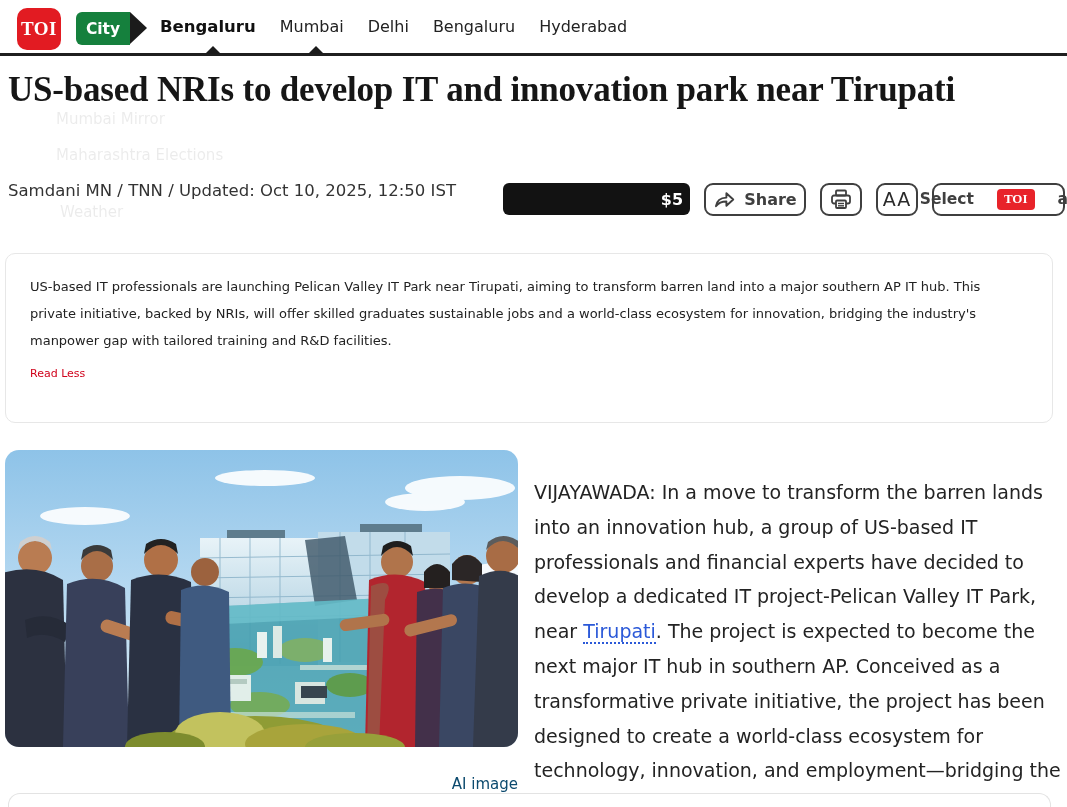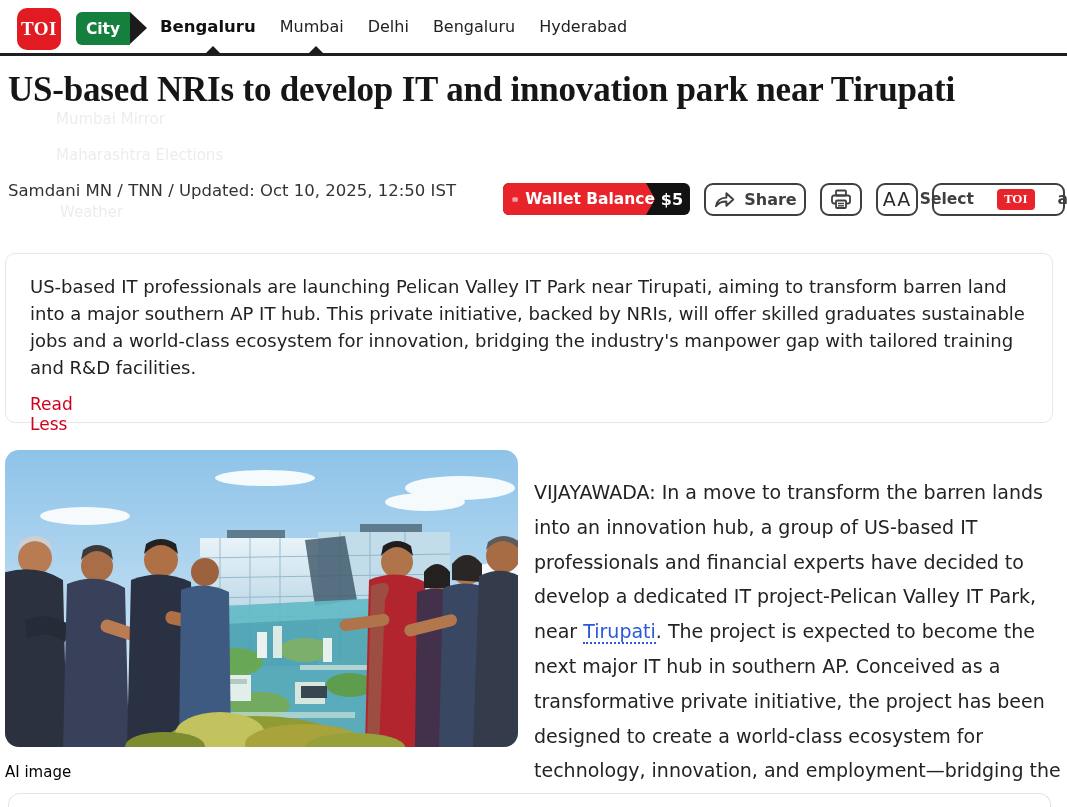--- a/index.html
+++ b/index.html
@@ -64,28 +64,28 @@
   .icon-btn  { width:42px; }
   .aa-btn    { width:42px; font-weight:500; font-size:19px; color:#2a2a2a; letter-spacing:1px; }
   .select-btn{ width:133px; gap:23px; font-size:15.5px; }
   .toi-chip  { background:#e8232a; color:#fff; border-radius:4px; padding:2px 7px 3px;
                font-family:"Liberation Serif", serif; font-weight:bold; font-size:13px; }
 
   
   .summary-box { position:absolute; left:5px; top:253px; width:1048px; height:170px;
                  border:1.5px solid #e7e7e7; border-radius:10px; background:#fff;
                  padding:19px 24px; z-index:1; }
-  .summary-text { font-size:18px; line-height:27px; color:#222; }
-  .read-less { margin-top:13px; font-size:17px; color:#d0021b; cursor:pointer; width:80px; }
+  .summary-text { font-size:13px; line-height:27px; color:#222; }
+  .read-less { margin-top:13px; font-size:11px; color:#d0021b; cursor:pointer; width:80px; }
 
   
   .figure { position:absolute; left:5px; top:450px; width:513px; z-index:1; }
   .photo-wrap { width:513px; height:297px; border-radius:14px; overflow:hidden; }
   .photo-wrap svg { display:block; }
-  .caption { width:513px; text-align:left; margin-top:16px; font-size:15px; color:#000000; }
+  .caption { width:513px; text-align:right; margin-top:28px; font-size:15px; color:#0c4a6e; }
 
   
   .article-col { position:absolute; left:534px; top:475px; width:528px; z-index:1; }
   .article-col p { font-size:19px; line-height:34.8px; color:#232323; }
   .body-link { color:#2b59d8; text-decoration:none; border-bottom:2px dotted #2b59d8;
                cursor:pointer; }
 
   
   .bottom-box { position:absolute; left:8px; top:793px; width:1043px; height:40px;
                 border:1.5px solid #e3e3e3; border-bottom:none;
@@ -113,28 +113,20 @@
 
 <div class="ghost ghost-1">Mumbai Mirror</div>
 <div class="ghost ghost-2">Maharashtra Elections</div>
 <div class="ghost ghost-3">Weather</div>
 
 <h1 class="headline">US-based NRIs to develop IT and innovation park near Tirupati</h1>
 <div class="byline">Samdani MN / TNN / Updated: Oct 10, 2025, 12:50 IST</div>
 
 <div class="toolbar">
   <div class="wallet-btn">
-    <div class="wallet-red">
-      <svg width="17" height="15" viewBox="0 0 17 15">
-        <rect x="0.5" y="0.5" width="16" height="14" rx="3.5" fill="rgba(255,255,255,.30)"></rect>
-        <rect x="3" y="4" width="11" height="7.5" rx="1.5" fill="none" stroke="#fff" stroke-width="1.4"></rect>
-        <path d="M4 5 L8.5 8.4 L13 5" fill="none" stroke="#fff" stroke-width="1.4"></path>
-      </svg>
-      <span class="lbl">Wallet Balance</span>
-    </div>
     <div class="wallet-amt">$5</div>
   </div>
 
   <div class="pill-btn share-btn">
     <svg width="23" height="19" viewBox="0 0 24 20">
       <path d="M3 17 C4 10.5 8.5 8.2 14 8 L14 3.4 L21.2 10 L14 16.6 L14 12.1 C9.5 12.1 5.8 13.3 3 17 Z" fill="none" stroke="#3f3f3f" stroke-width="2" stroke-linejoin="round"></path>
     </svg>
     <span>Share</span>
   </div>
 

